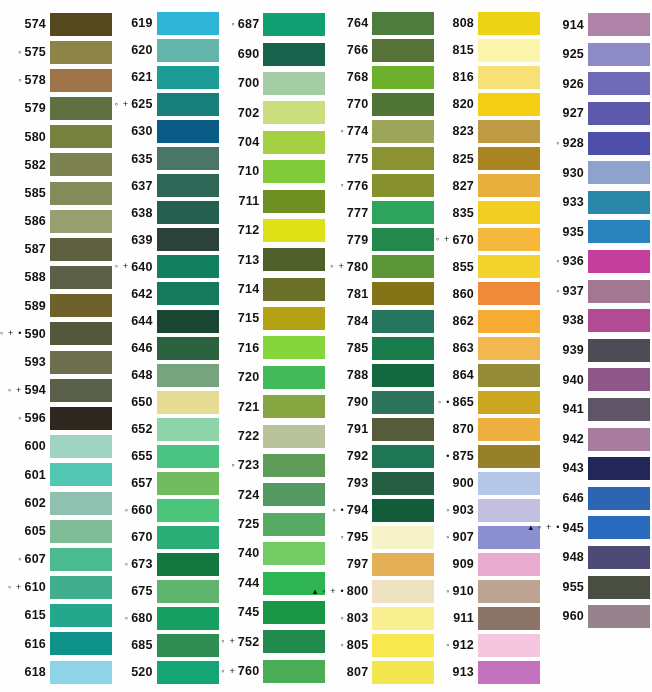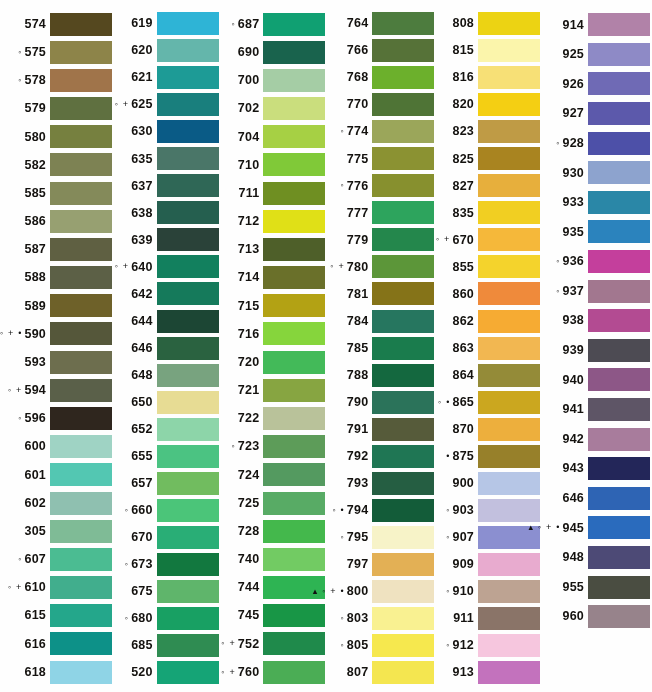--- a/index.html
+++ b/index.html
@@ -203,21 +203,21 @@
       <div class="swatch-row">
         <div class="labels">
           <span class="marks"></span>
           <span class="code">602</span>
         </div>
         <div class="swatch" style="background: rgb(143, 192, 176);"></div>
       </div>
       <div class="swatch-row">
         <div class="labels">
           <span class="marks"></span>
-          <span class="code">305</span>
+          <span class="code">605</span>
         </div>
         <div class="swatch" style="background: rgb(127, 187, 150);"></div>
       </div>
       <div class="swatch-row">
         <div class="labels">
           <span class="marks">◦</span>
           <span class="code">607</span>
         </div>
         <div class="swatch" style="background: rgb(75, 188, 146);"></div>
       </div>
@@ -546,27 +546,20 @@
           <span class="code">724</span>
         </div>
         <div class="swatch" style="background: rgb(84, 154, 96);"></div>
       </div>
       <div class="swatch-row">
         <div class="labels">
           <span class="marks"></span>
           <span class="code">725</span>
         </div>
         <div class="swatch" style="background: rgb(88, 171, 101);"></div>
-      </div>
-      <div class="swatch-row">
-        <div class="labels">
-          <span class="marks"></span>
-          <span class="code">728</span>
-        </div>
-        <div class="swatch" style="background: rgb(68, 184, 76);"></div>
       </div>
       <div class="swatch-row">
         <div class="labels">
           <span class="marks"></span>
           <span class="code">740</span>
         </div>
         <div class="swatch" style="background: rgb(114, 203, 99);"></div>
       </div>
       <div class="swatch-row">
         <div class="labels">

